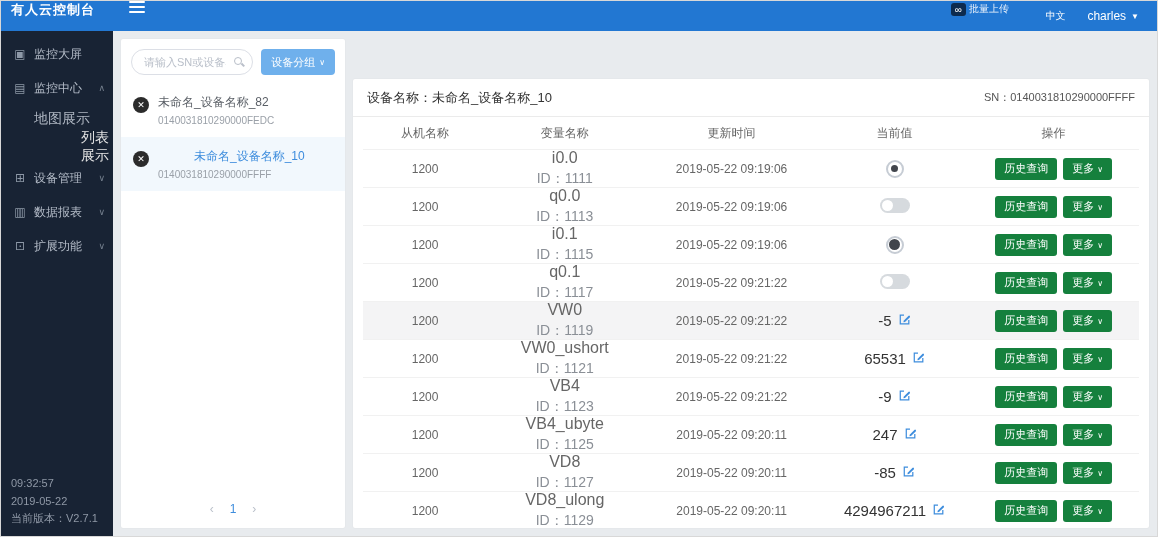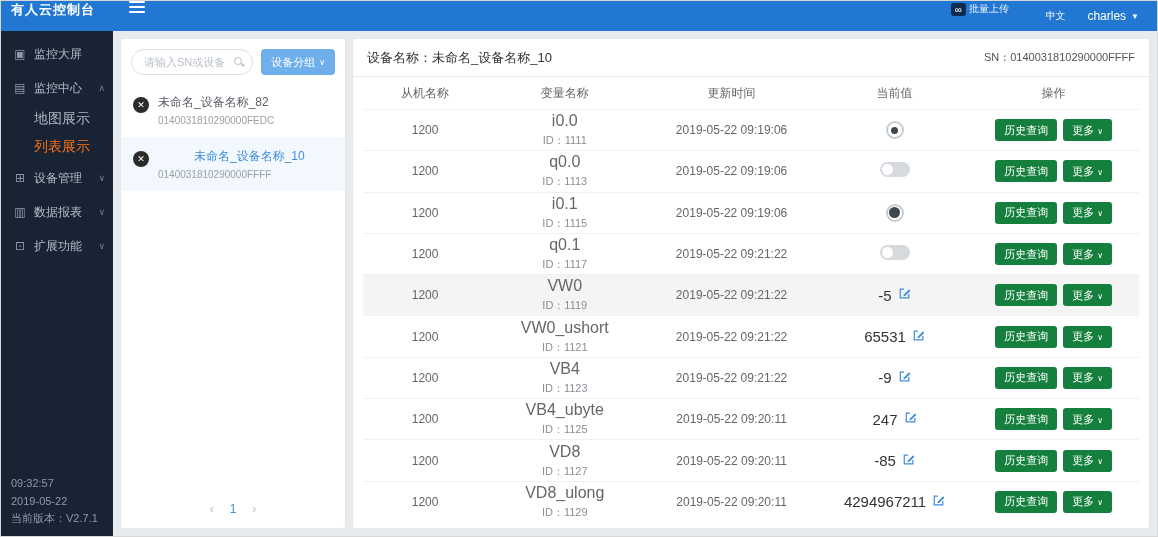--- a/index.html
+++ b/index.html
@@ -19,21 +19,21 @@
   .user { font-size:12px; cursor:pointer; display:flex; align-items:center; gap:5px; }
   .user .caret { font-size:8px; }
 
   
   .main { flex:1; display:flex; min-height:0; }
   .sidebar { width:112px; background:#182334; color:#b4bcc8; display:flex; flex-direction:column; position:relative; padding-top:6px; }
   .side-item { height:34px; display:flex; align-items:center; padding:0 8px 0 12px; gap:7px; cursor:pointer; font-size:12px; }
   .side-item .micon { font-size:12px; color:#8e99a8; width:14px; text-align:center; }
   .side-item .caret { margin-left:auto; font-size:9px; color:#76818f; }
   .side-sub { height:28px; display:flex; align-items:center; padding-left:33px; cursor:pointer; font-size:14px; color:#aeb6c2; }
-  .side-sub.active { color:#f97316; }
+  .side-sub.active { color:#e5e5e5;margin-left:47px; }
   .side-footer { position:absolute; left:10px; bottom:8px; font-size:11px; color:#8f98a6; line-height:1.6; }
 
   
   .content { flex:1; background:#e8ebee; padding:8px; display:flex; gap:8px; min-width:0; }
   .panel { background:#fff; border-radius:2px; box-shadow:0 0 2px rgba(0,0,0,.06); }
 
   
   .device-panel { width:224px; display:flex; flex-direction:column; }
   .search-row { display:flex; align-items:center; padding:10px 10px 8px 10px; gap:8px; }
   .search-box { position:relative; flex:1; }
@@ -48,37 +48,37 @@
   .dev-item.active { background:#f2f8fd; }
   .dev-status { flex:0 0 16px; width:16px; height:16px; border-radius:50%; background:#2b2b2b; color:#fff; font-size:9px; display:flex; align-items:center; justify-content:center; margin-top:3px; }
   .dev-name { font-size:12px; color:#5a5f66; }
   .dev-item.active .dev-name { color:#3e8ddd;margin-left:36px; }
   .dev-sn { font-size:10px; color:#9aa0a8; margin-top:4px; }
   .pagination { padding:10px 0 12px 0; display:flex; justify-content:center; align-items:center; gap:16px; color:#b9bfc9; font-size:12px; }
   .page-num { color:#3e8ddd; cursor:pointer; }
   .page-arrow { cursor:pointer; }
 
   
-  .detail-panel { flex:1; display:flex; flex-direction:column; min-width:0; }
+  .detail-panel { flex:1; display:flex; flex-direction:column; min-width:0;margin-top:40px; }
   .detail-header { flex:0 0 38px; border-bottom:1px solid #ebebeb; display:flex; align-items:center; padding:0 14px; }
   .detail-title { font-size:13px; color:#333; }
   .detail-sn { margin-left:auto; font-size:11px; color:#555; }
   .table { flex:1; display:flex; flex-direction:column; padding:0 10px 6px 10px; min-height:0; }
   .thead { flex:0 0 32px; display:flex; align-items:center; color:#666; font-size:12px; }
   .tbody { flex:1; display:flex; flex-direction:column; min-height:0; }
   .trow { flex:1; min-height:38px; display:flex; align-items:center; border-top:1px solid #f1f1f1; }
   .trow.hl { background:#f4f4f5; }
   .th,.td { text-align:center; }
   .col-slave { width:16%; color:#666; }
   .col-var { width:20%; }
   .col-time { width:23%; color:#666; }
   .col-value { width:19%; }
   .col-ops { width:22%; }
   .var-name { font-size:16px; color:#666; }
-  .var-id { font-size:11px; color:#8a8f96; margin-top:3px; }
+  .var-id { font-size:14px; color:#8a8f96; margin-top:3px; }
   .value-num { font-size:15px; color:#333; vertical-align:middle; }
   .edit-icon { margin-left:6px; vertical-align:middle; cursor:pointer; display:inline-block; }
   .toggle { width:30px; height:15px; border-radius:8px; background:#d6dade; position:relative; display:inline-block; cursor:pointer; }
   .toggle::after { content:""; position:absolute; left:2px; top:2px; width:11px; height:11px; border-radius:50%; background:#fff; }
   .radio { width:18px; height:18px; border:2px solid #c6ccd4; border-radius:50%; display:inline-flex; align-items:center; justify-content:center; cursor:pointer; background:#fff; }
   .radio .dot { border-radius:50%; background:#41454c; display:block; }
   .radio.small .dot { width:7px; height:7px; }
   .radio.large .dot { width:11px; height:11px; }
   .btn { background:#15803d; color:#fff; border:none; border-radius:3px; font-size:11px; height:22px; padding:0 9px; cursor:pointer; font-family:inherit; }
   .btn + .btn { margin-left:6px; }

